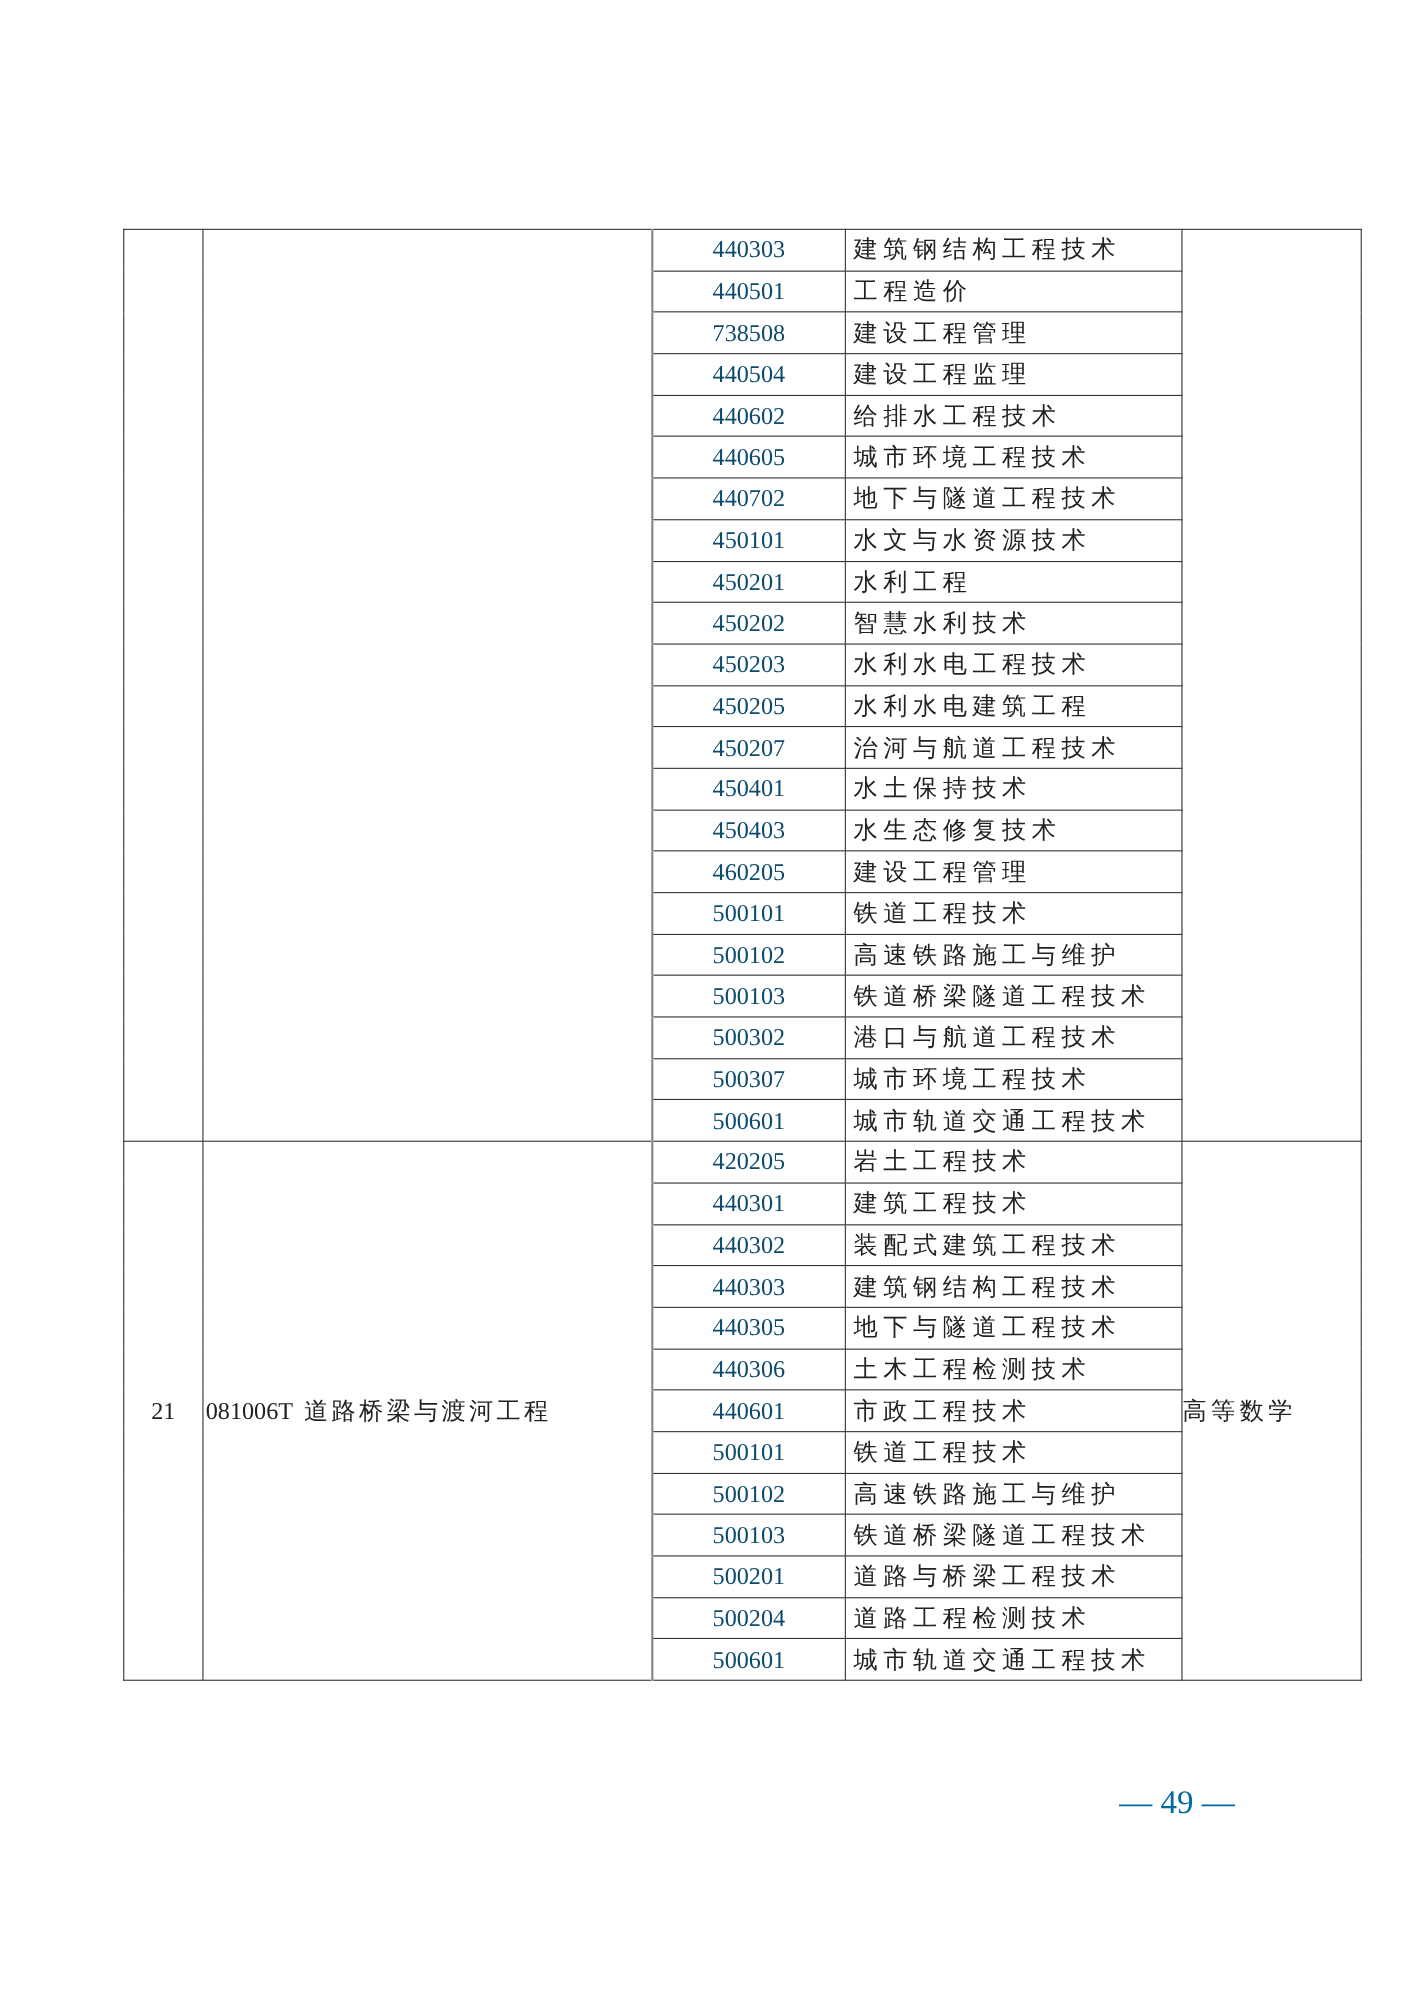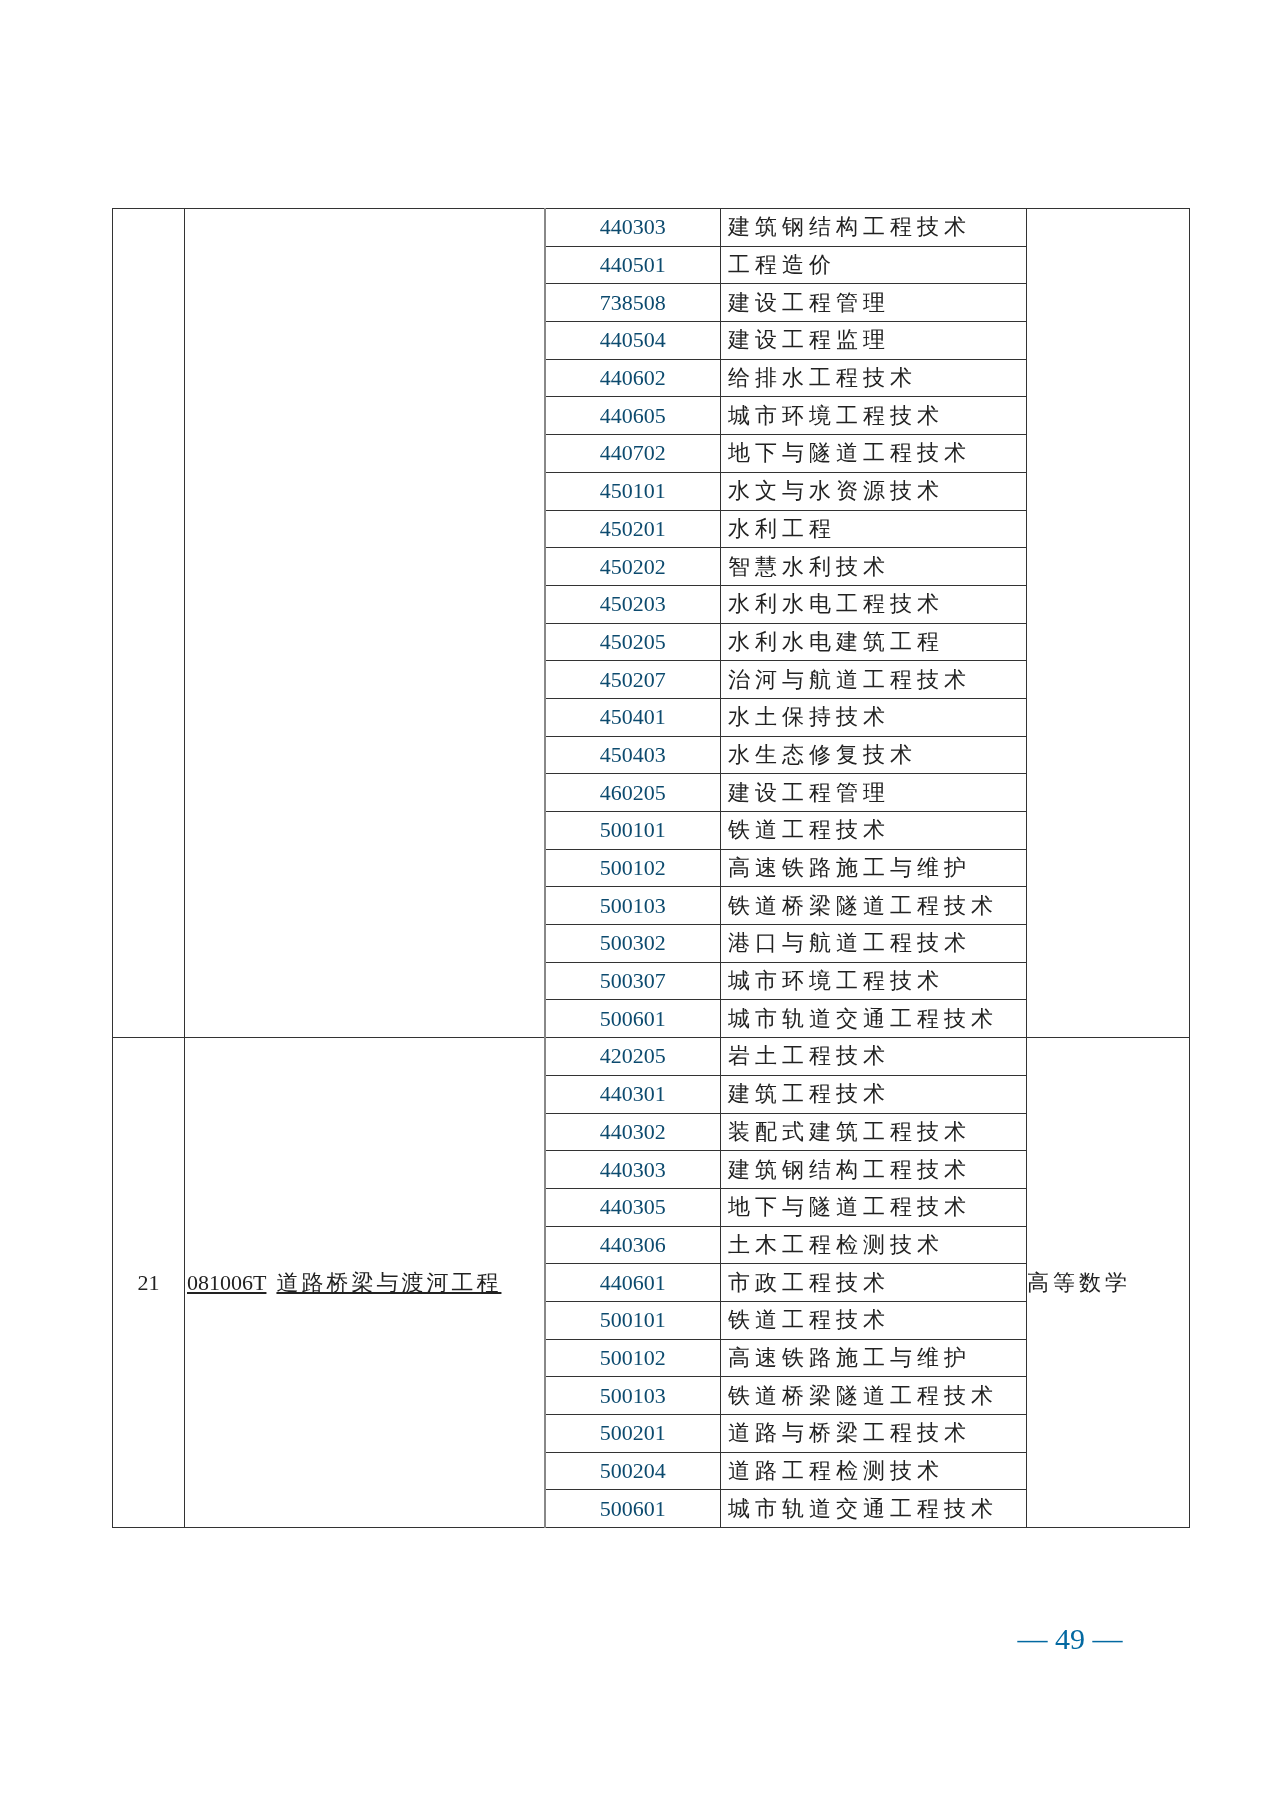--- a/index.html
+++ b/index.html
@@ -10,21 +10,21 @@
     position: absolute; left: 112px; top: 208px;
     border-collapse: collapse; table-layout: fixed;
     width: 1077px;
   }
   table.major-table td {
     border: 1.5px solid #333;
     padding: 0; height: 37.7px; box-sizing: border-box;
     font-size: 22px; line-height: 22px; vertical-align: middle;
   }
   td.c-num { width: 72px; text-align: center; }
-  td.c-major { width: 360px; text-align: left; padding-left: 2px !important; white-space: nowrap; letter-spacing: 3px; text-decoration: underline; }
+  td.c-major { width: 408px; text-align: left; padding-left: 2px !important; white-space: nowrap; letter-spacing: 3px; }
   td.c-code { width: 176px; text-align: center; border-left: 2px solid #888 !important; color: #0c4a6e; }
   td.c-name { width: 306px; text-align: left; padding-left: 7px !important; letter-spacing: 5px; white-space: nowrap; margin-top: 20px; }
   td.c-subject { width: 163px; letter-spacing: 4px; }
   .major-code { letter-spacing: 0; margin-right: 10px; }
   .page-number {
     position: absolute; left: 1006px; top: 1623px; width: 128px;
     font-size: 30px; line-height: 32px; text-align: center; color: #0369a1;
     white-space: nowrap;
   }
 </style>

